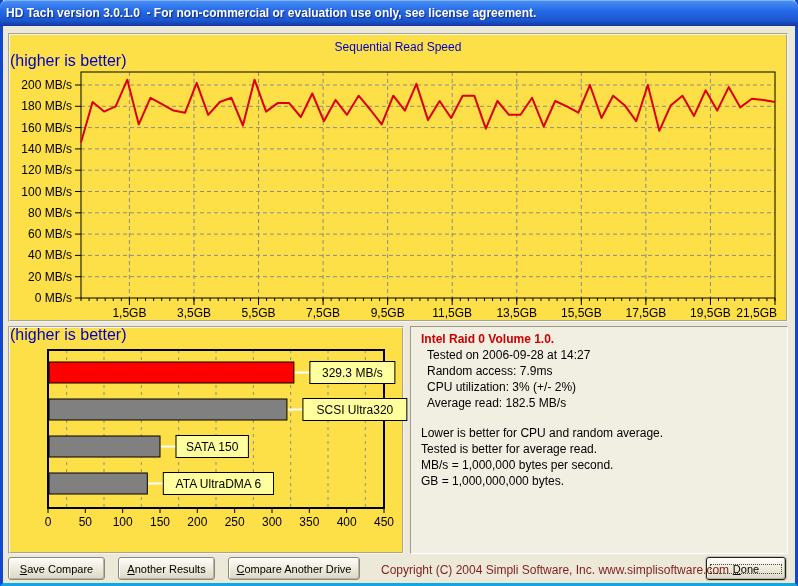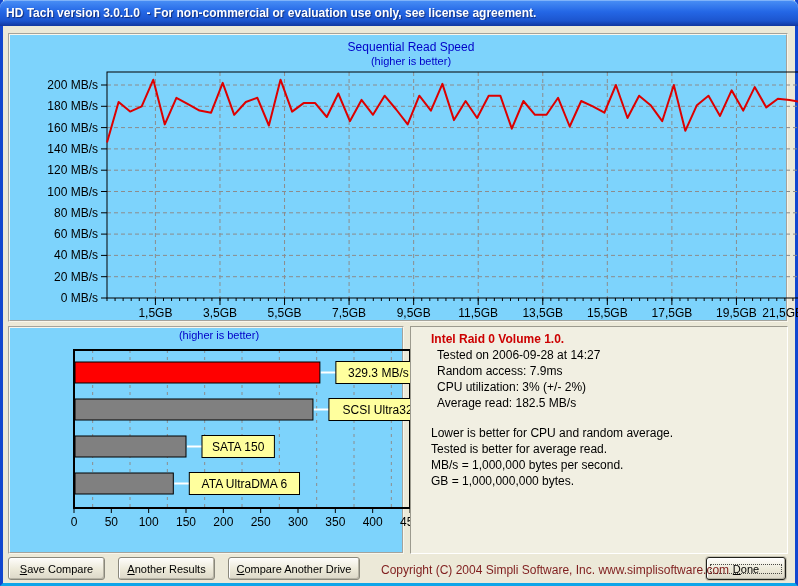--- a/index.html
+++ b/index.html
@@ -17,35 +17,34 @@
     display:flex; align-items:center; padding-left:6px;
     box-shadow:inset 0 1px 0 #7fb3fa;
   }
   .titlebar-text {
     color:#ffffff; font-weight:bold; font-size:12px; white-space:pre;
     text-shadow:1px 1px 1px rgba(0,0,40,.55);
     overflow:hidden;
   }
   .window-body { position:relative; width:792px; height:557px; }
   .panel {
-    position:absolute; background:#7dd3fc;
+    position:absolute; background:#fde047;
     border:2px groove #f8f6ec;
-    padding-left:26px;
   }
   .seq-panel   { left:5px; top:7px;   width:780px; height:289px; }
   .burst-panel { left:5px; top:300px; width:396px; height:228px; }
   .info-panel  {
     position:absolute; left:407px; top:300px; width:378px; height:228px;
     background:#f1efe2;
     border-top:1px solid #9c9a8e; border-left:1px solid #9c9a8e;
     border-bottom:1px solid #ffffff; border-right:1px solid #ffffff;
-    padding:4px 20px; font-size:12px; color:#000;
+    padding:4px 10px; font-size:12px; color:#000;
   }
   .chart-title { text-align:center; color:#0000c8; font-size:12px; line-height:14px; padding-top:5px; }
-  .chart-sub   { text-align:center; color:#0000c8; font-size:11px; line-height:14px; }
+  .chart-sub   { color:#0000c8; font-size:16px; line-height:14px; }
   .info-title  { color:#cc0000; font-weight:bold; font-size:12px; line-height:16px; }
   .info-line   { padding-left:6px; line-height:16px; }
   .info-gap    { height:14px; }
   .info-note   { line-height:16px; }
   svg text { font-family:"Liberation Sans", sans-serif; }
   .xp-btn {
     position:absolute; height:23px; font-size:11px; color:#000;
     background:linear-gradient(180deg,#fefdfb 0%,#ece9d8 55%,#dcd8c8 100%);
     border:1px solid #8a887c; border-radius:3px;
     box-shadow:inset 1px 1px 0 #ffffff, inset -1px -1px 0 #b7b4a5;

